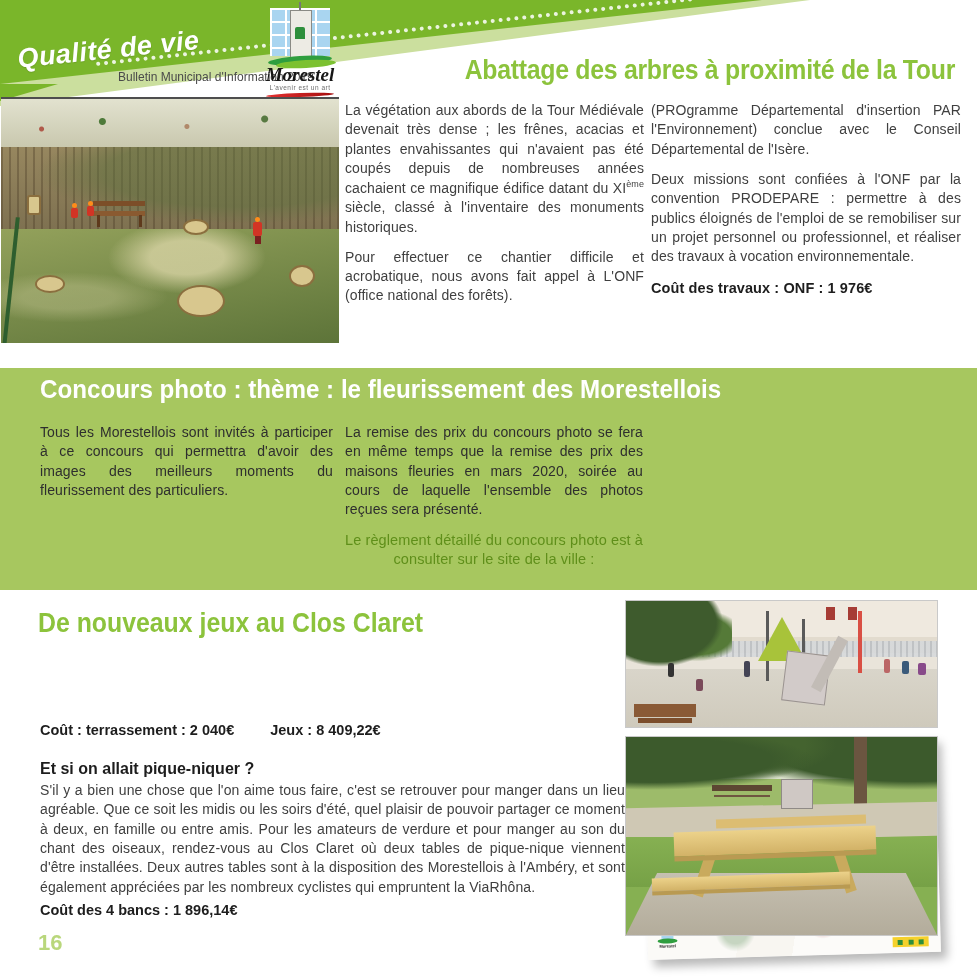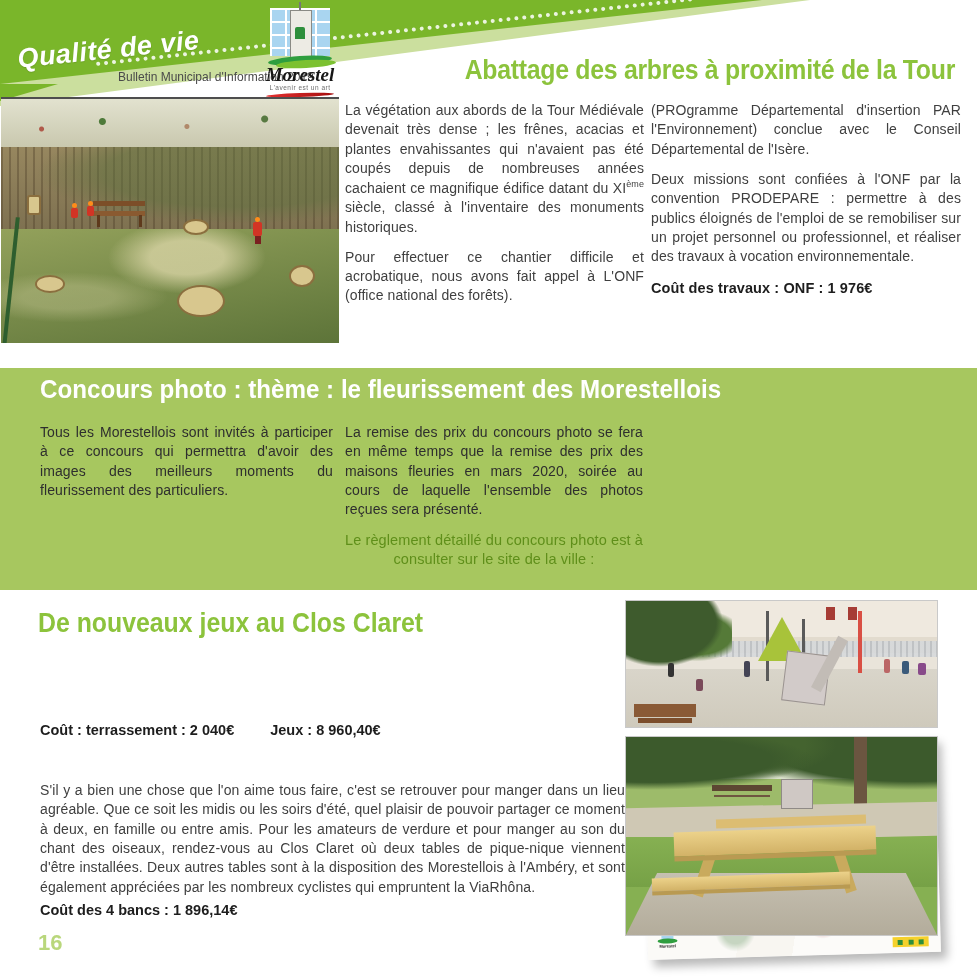--- a/index.html
+++ b/index.html
@@ -307,22 +307,23 @@
         <i></i>
           <i></i>
           <i></i>
       </div>
     </div>
   </div>
 
   <h2 id="jeux-title" class="h-green" style="margin:0;">De nouveaux jeux au Clos Claret</h2>
   <div class="cost-row">
     <span class="cost">Coût : terrassement : 2 040€</span>
-    <span class="cost">Jeux : 8 960,40€</span>
-  </div>
+    <span class="cost">Jeux : 8 409,22€</span>
+  </div>
+  <div id="picnic-title">Et si on allait pique-niquer ?</div>
   <div id="picnic-p" class="col">
     <p>S'il y a bien une chose que l'on aime tous faire, c'est se retrouver pour manger dans un lieu agréable. Que ce soit les midis ou les soirs d'été, quel plaisir de pouvoir partager ce moment à deux, en famille ou entre amis. Pour les amateurs de verdure et pour manger au son du chant des oiseaux, rendez-vous au Clos Claret où deux tables de pique-nique viennent d'être installées. Deux autres tables sont à la disposition des Morestellois à l'Ambéry, et sont également appréciées par les nombreux cyclistes qui empruntent la ViaRhôna.</p>
   </div>
   <div id="picnic-cost" class="cost">Coût des 4 bancs : 1 896,14€</div>
 
   <div id="photo-playground" class="photo">
     <div class="p2-houses"></div>
     <div class="p2-win" style="left:200px;top:6px;"></div>
     <div class="p2-win" style="left:222px;top:6px;"></div>
     <div class="p2-fence"></div>

